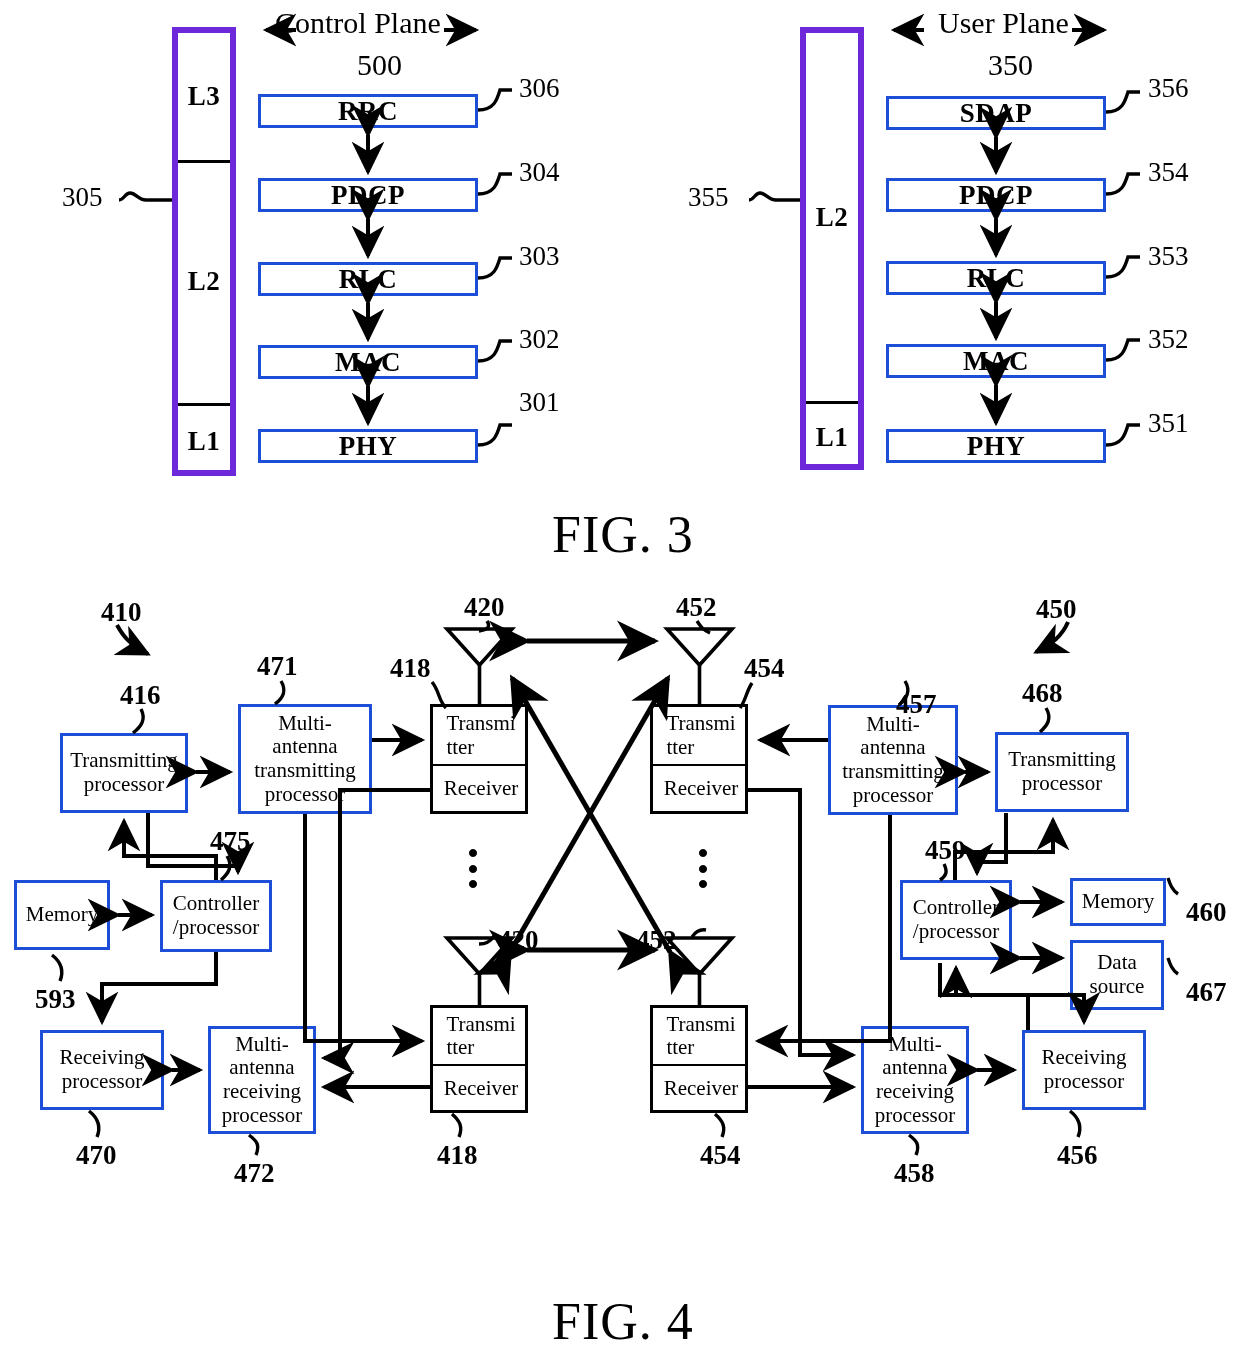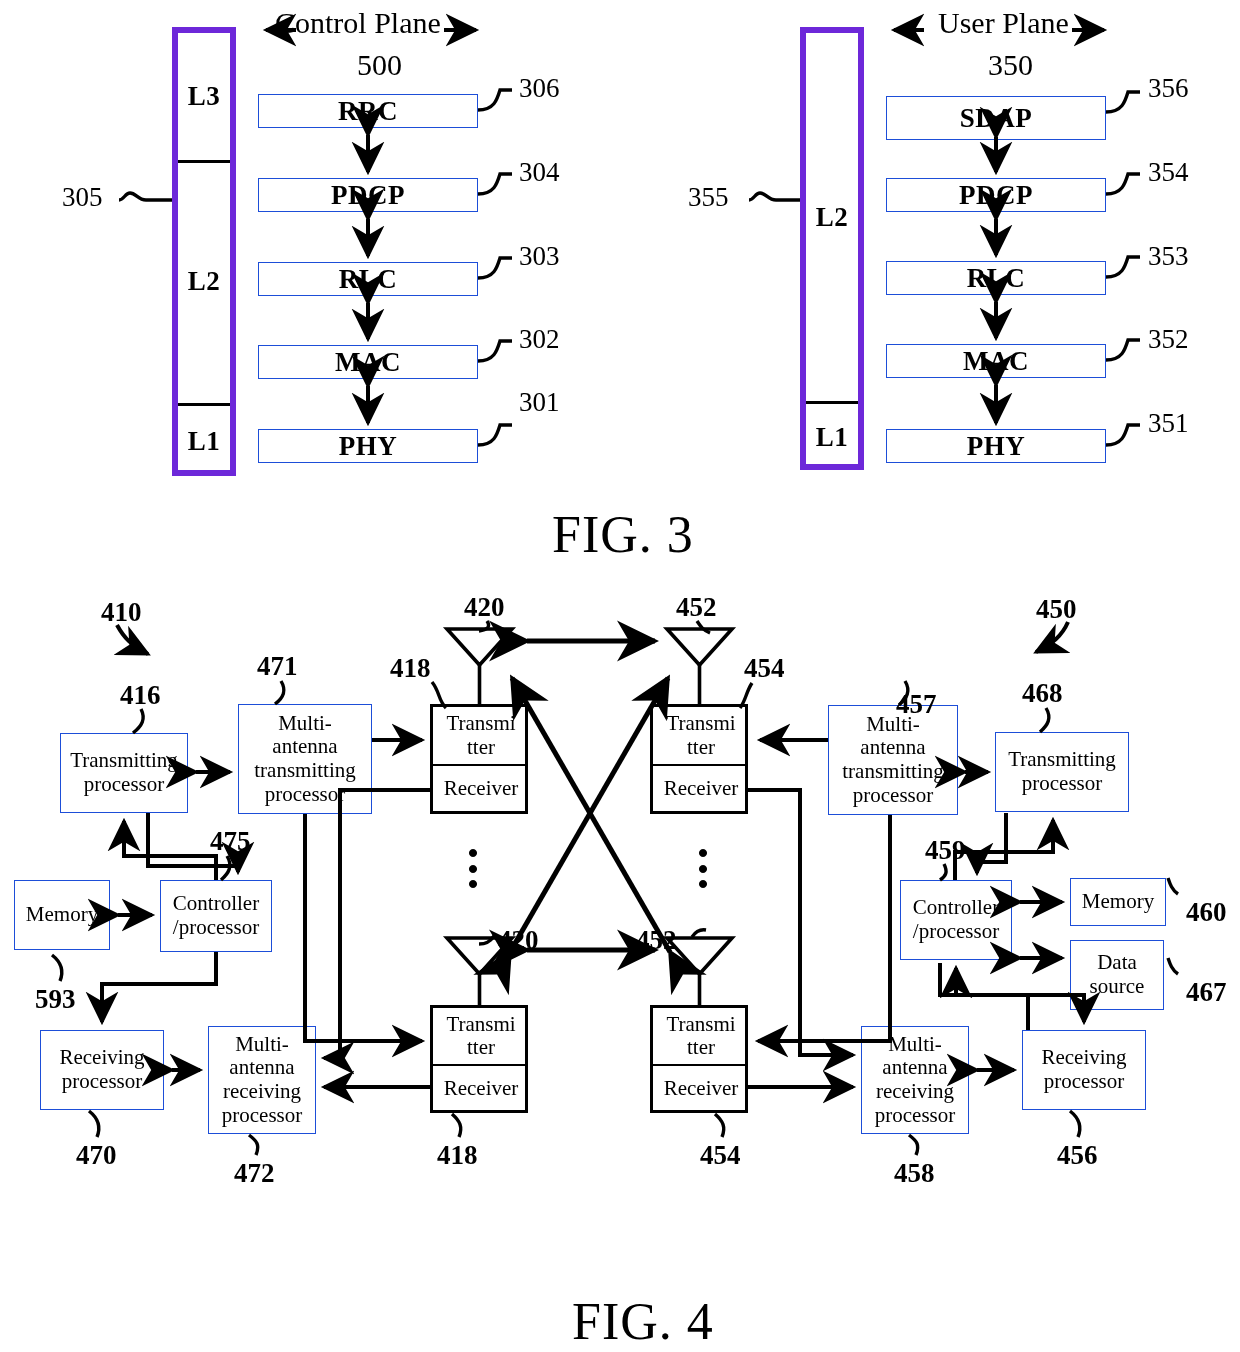--- a/index.html
+++ b/index.html
@@ -15,21 +15,21 @@
     position: relative;
     width: 1240px;
     height: 1352px;
     overflow: hidden;
     background: #ffffff;
   }
 
   
   .box {
     position: absolute;
-    border: 1px solid #1d4ed8;
+    border: 3px solid #1d4ed8;
     background: #fff;
     box-sizing: border-box;
     display: flex;
     align-items: center;
     justify-content: center;
     text-align: center;
     line-height: 1.06;
   }
   .layer-box {
     font-weight: bold;
@@ -90,21 +90,20 @@
     border: 3px solid #000;
     box-sizing: border-box;
     background: #fff;
   }
   .split-half {
     position: absolute;
     left: 4px; right: 0;
     display: flex;
     align-items: center;
     justify-content: center;
-    text-align: center;
     font-size: 21px;
     line-height: 1.1;
   }
   .split-line {
     position: absolute;
     left: 0; right: 0;
     height: 2px;
     background: #000;
   }
 
@@ -170,21 +169,21 @@
   <div class="plain-label" style="left:988px; top:48px; font-size:30px;">350</div>
 
   <div class="stackcol" style="left:800px; top:27px; width:64px; height:443px;">
     <div class="seg-divider" style="top:368px;"></div>
     <div class="stackseg layer-box" style="top:0; height:368px;">L2</div>
     <div class="stackseg layer-box" style="top:368px; height:72px;">L1</div>
   </div>
 
   <div class="refnum" style="left:688px; top:182px;">355</div>
 
-  <div class="box layer-box" style="left:886px; top:96px; width:220px; height:44px;">
+  <div class="box layer-box" style="left:886px; top:96px; width:220px; height:34px;">
     <span>SDAP</span>
   </div>
   <div class="refnum" style="left:1148px; top:73px;">356</div>
 
   <div class="box layer-box" style="left:886px; top:178px; width:220px; height:34px;">
     <span>PDCP</span>
   </div>
   <div class="refnum" style="left:1148px; top:157px;">354</div>
 
   <div class="box layer-box" style="left:886px; top:261px; width:220px; height:34px;">
@@ -327,21 +326,21 @@
   <div class="refnum bold" style="left:700px; top:1140px;">454</div>
   <div class="refnum bold" style="left:636px; top:925px;">452</div>
 
   <div class="dots" style="left:463px; top:845px; width:20px; white-space:pre-line;">•
 •
 •</div>
   <div class="dots" style="left:693px; top:845px; width:20px; white-space:pre-line;">•
 •
 •</div>
 
-  <div class="fig-caption" style="left:572px; top:1292px;">FIG. 4</div>
+  <div class="fig-caption" style="left:552px; top:1292px;">FIG. 4</div>
 
   <svg class="overlay" viewBox="0 0 1240 1352">
     <defs>
       <marker id="ah" markerWidth="9" markerHeight="9" refX="7.6" refY="4.5" orient="auto">
         <path d="M0,0.4 L8.4,4.5 L0,8.6 L2.4,4.5 Z" fill="#000"></path>
       </marker>
       <marker id="ahs" markerWidth="8" markerHeight="8" refX="6.8" refY="4" orient="auto">
         <path d="M0,0.4 L7.6,4 L0,7.6 L2.1,4 Z" fill="#000"></path>
       </marker>
     </defs>

